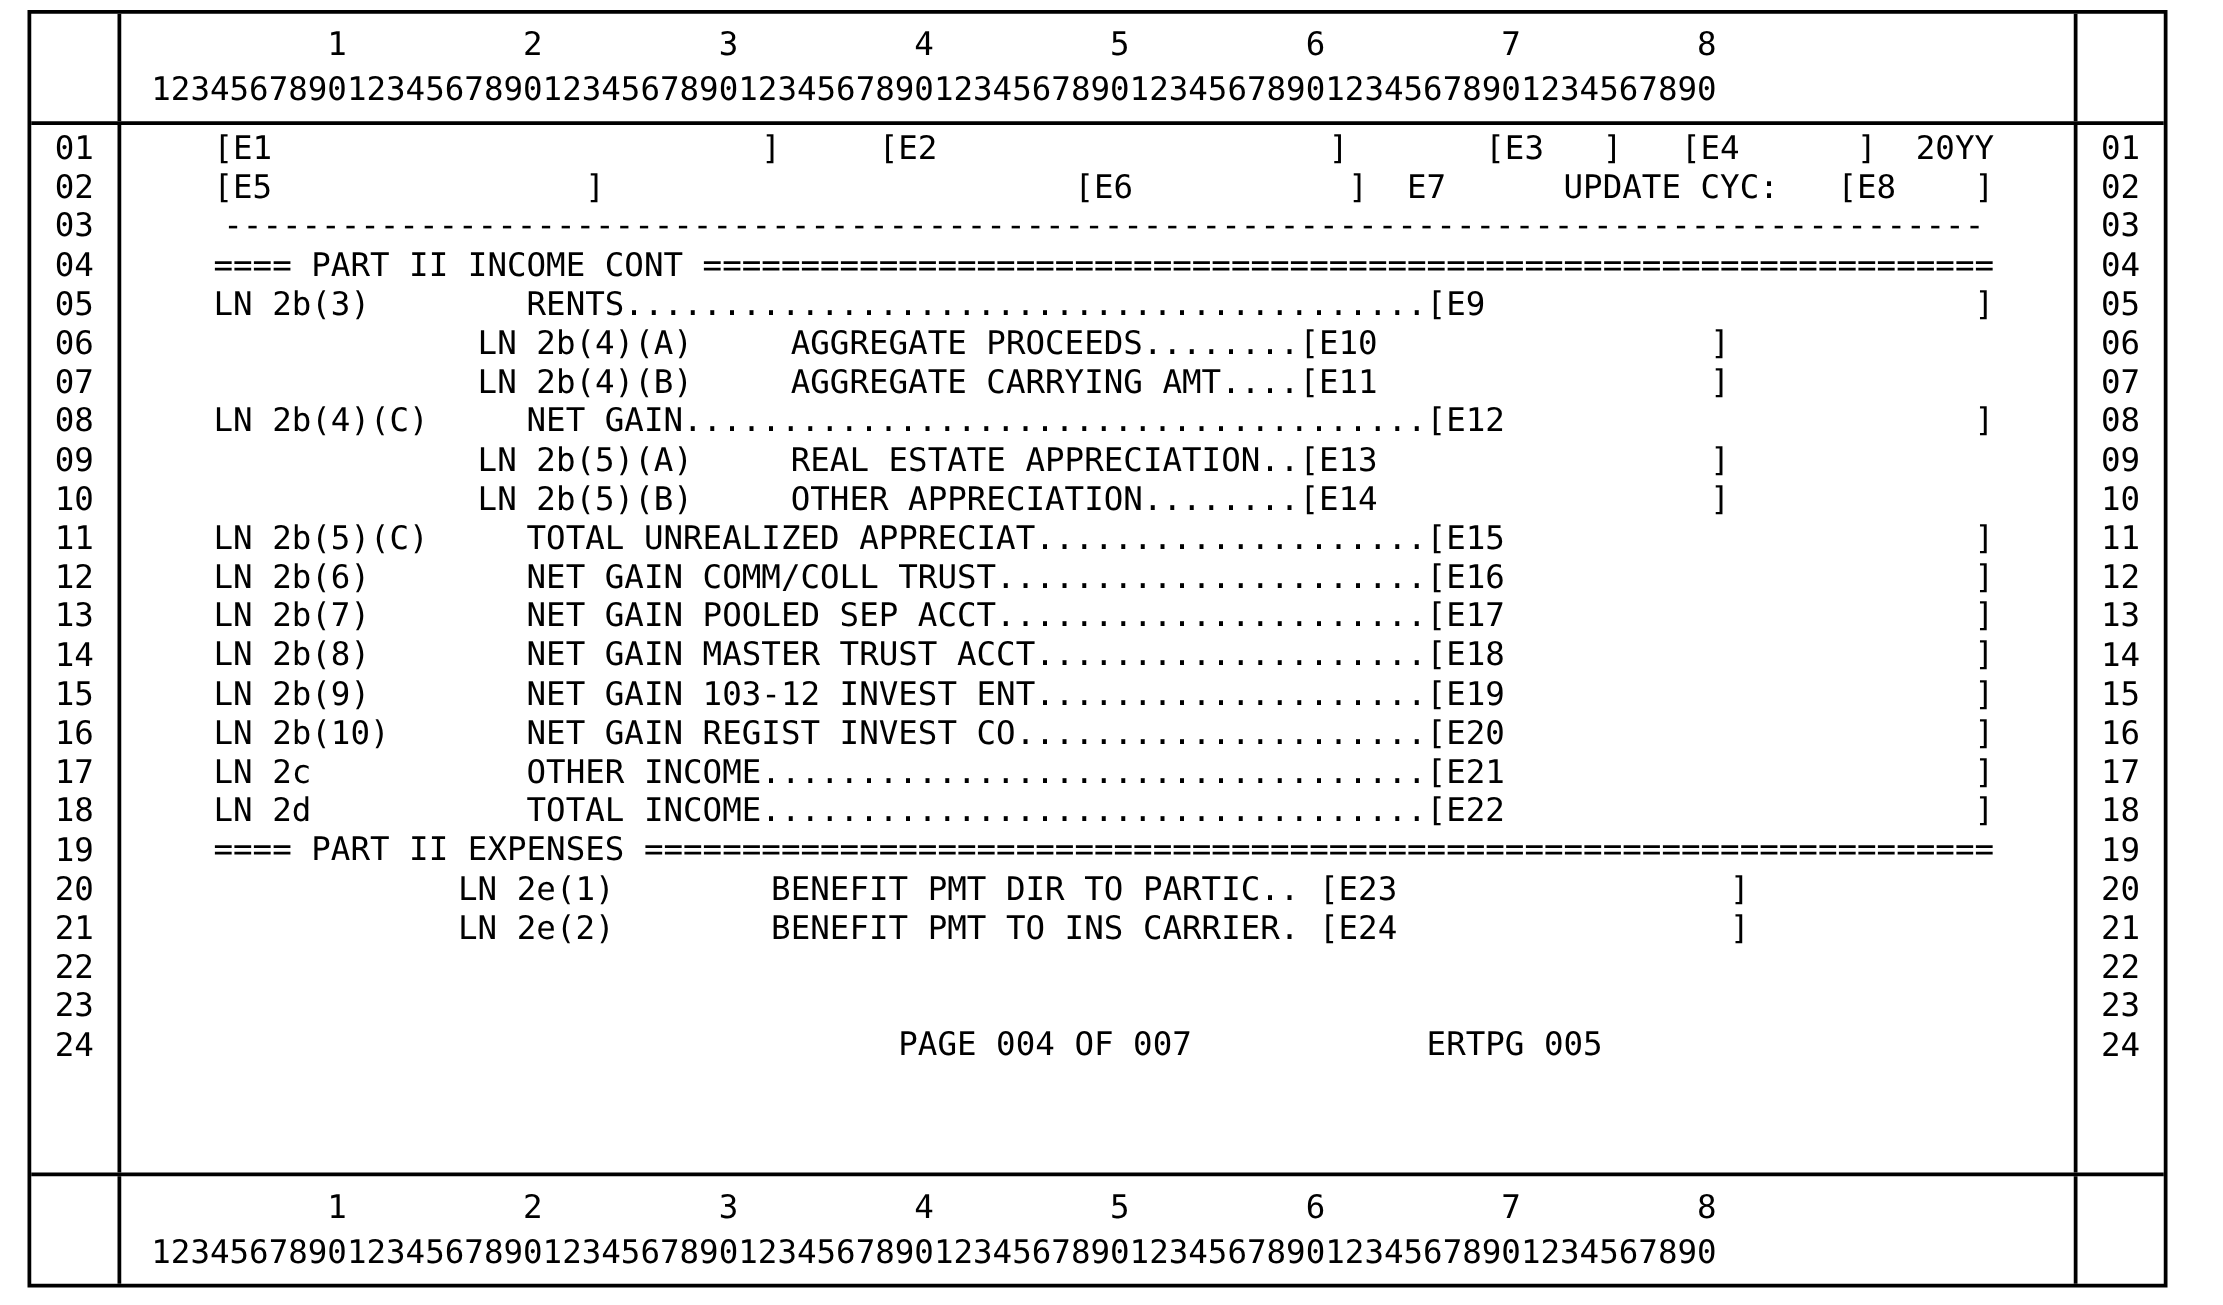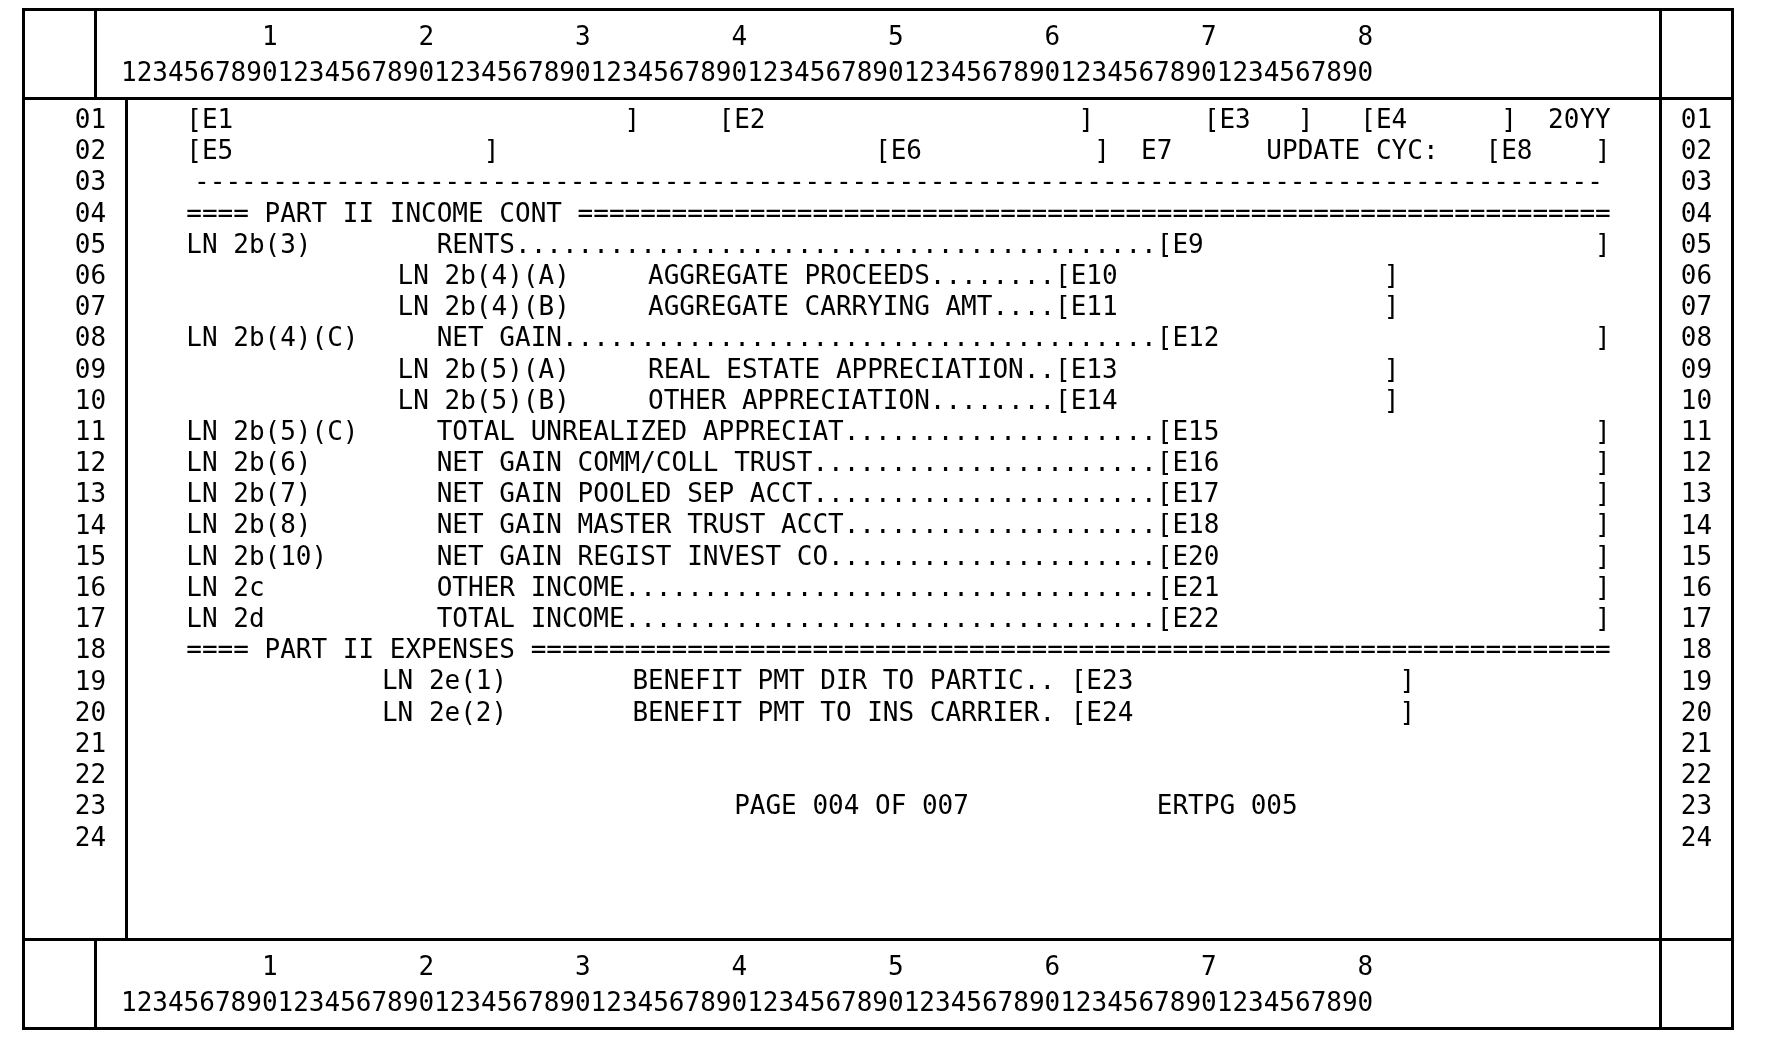--- a/index.html
+++ b/index.html
@@ -62,21 +62,20 @@
     border-top: 3px solid #000;
     flex: 0 0 auto;
   }
 
   
   .term-block {
     display: flex;
     flex-direction: row;
     flex: 1 1 auto;
     min-height: 0;
-    margin-left: 31px;
   }
   .line-gutter {
     width: 72px;
     flex: 0 0 72px;
     box-sizing: border-box;
     display: flex;
     flex-direction: column;
     align-items: center;
     padding-top: 4px;
   }
@@ -155,20 +154,21 @@
       <div class="term-row">LN 2b(3)        RENTS.........................................[E9                         ]</div>
       <div class="term-row">LN 2b(4)(A)     AGGREGATE PROCEEDS........[E10                 ]</div>
       <div class="term-row">LN 2b(4)(B)     AGGREGATE CARRYING AMT....[E11                 ]</div>
       <div class="term-row">LN 2b(4)(C)     NET GAIN......................................[E12                        ]</div>
       <div class="term-row">LN 2b(5)(A)     REAL ESTATE APPRECIATION..[E13                 ]</div>
       <div class="term-row">LN 2b(5)(B)     OTHER APPRECIATION........[E14                 ]</div>
       <div class="term-row">LN 2b(5)(C)     TOTAL UNREALIZED APPRECIAT....................[E15                        ]</div>
       <div class="term-row">LN 2b(6)        NET GAIN COMM/COLL TRUST......................[E16                        ]</div>
       <div class="term-row">LN 2b(7)        NET GAIN POOLED SEP ACCT......................[E17                        ]</div>
       <div class="term-row">LN 2b(8)        NET GAIN MASTER TRUST ACCT....................[E18                        ]</div>
+      <div class="term-row">LN 2b(9)        NET GAIN 103-12 INVEST ENT....................[E19                        ]</div>
       <div class="term-row">LN 2b(10)       NET GAIN REGIST INVEST CO.....................[E20                        ]</div>
       <div class="term-row">LN 2c           OTHER INCOME..................................[E21                        ]</div>
       <div class="term-row">LN 2d           TOTAL INCOME..................................[E22                        ]</div>
       <div class="term-row">==== PART II EXPENSES =====================================================================</div>
       <div class="term-row">LN 2e(1)        BENEFIT PMT DIR TO PARTIC.. [E23                 ]</div>
       <div class="term-row">LN 2e(2)        BENEFIT PMT TO INS CARRIER. [E24                 ]</div>
       <div class="term-row"></div>
       <div class="term-row"></div>
       <div class="term-row">               PAGE 004 OF 007            ERTPG 005</div>
     </div>

